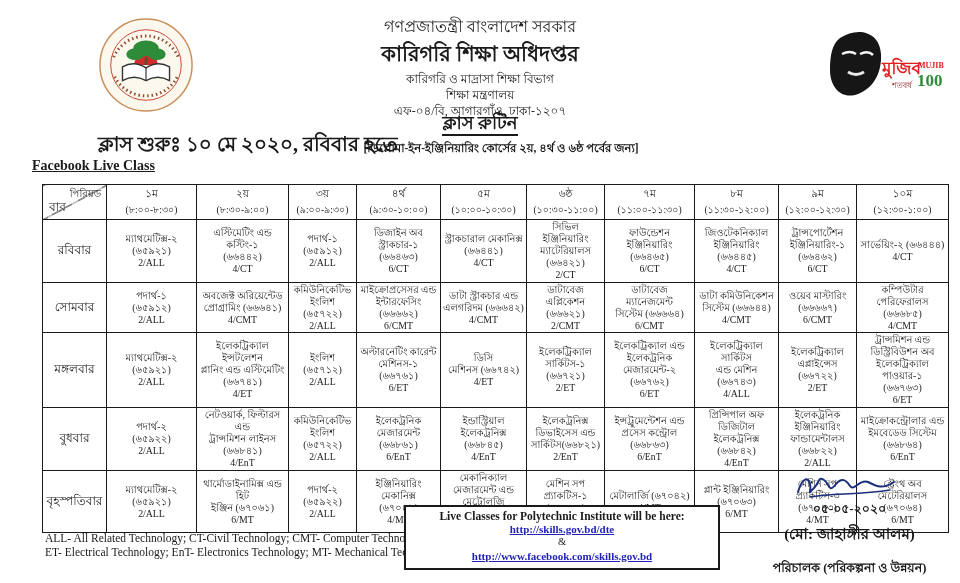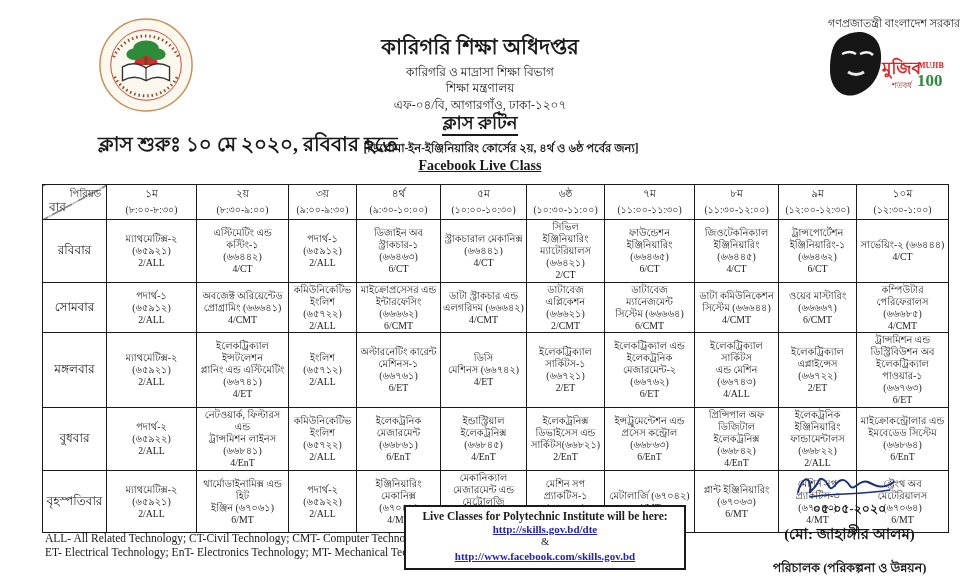--- a/index.html
+++ b/index.html
@@ -1,33 +1,33 @@
 <!DOCTYPE html>
 <html><head>
 <meta charset="utf-8">
 <style>
   * { margin:0; padding:0; box-sizing:border-box; }
   body { width:960px; height:583px; background:#fff; font-family:"Liberation Serif","DejaVu Sans",serif; color:#1a1a1a; overflow:hidden; }
   .page { position:relative; width:960px; height:583px; background:#fff; }
 
   
   .gov-header { position:absolute; left:0; right:0; top:16px; text-align:center; line-height:1.35; }
-  .gov-line1 { font-size:11px;text-align:right; }
+  .gov-line1 { font-size:16px; }
   .gov-line2 { font-size:21px; font-weight:bold; margin:2px 0 3px; }
   .gov-line3, .gov-line4, .gov-line5 { font-size:12px; }
 
   .logo-left { position:absolute; left:95px; top:16px; width:102px; height:98px; }
   .logo-right { position:absolute; right:10px; top:24px; width:132px; height:84px; }
 
   
   .routine-title { position:absolute; left:0; right:0; top:109px; text-align:center; font-size:18px; font-weight:bold; }
   .routine-title span { border-bottom:2px solid #1a1a1a; padding-bottom:1px; }
   .start-note { position:absolute; left:98px; top:129px; font-size:20px; font-weight:bold; }
   .course-note { position:absolute; left:0; right:0; top:140px; text-align:center; font-size:11.5px; font-weight:bold;padding-left:42px; }
-  .platform-note { position:absolute; left:0; right:0; top:158px; text-align:center; font-size:14px; font-weight:bold; }
+  .platform-note { position:absolute; left:0; right:0; top:158px; font-size:14px; font-weight:bold;padding-left:32px; }
   .platform-note span { text-decoration:underline; }
 
   
   table.routine { position:absolute; left:42px; top:184px; width:906px; border-collapse:collapse; table-layout:fixed; }
   table.routine th, table.routine td { border:1px solid #1a1a1a; text-align:center; vertical-align:middle; padding:1px 2px; }
   thead tr { height:34px;padding-left:44px; }
   tbody tr:nth-child(1){ height:44px; }
   tbody tr:nth-child(2){ height:48px; }
   tbody tr:nth-child(3){ height:56px; }
   tbody tr:nth-child(4){ height:58px; }
@@ -36,21 +36,21 @@
   .c-top { position:absolute; top:1px; right:5px; font-size:10px; font-weight:normal; }
   .c-bot { position:absolute; bottom:1px; left:6px; font-size:12px; font-weight:normal; }
   .period-label { font-size:10.5px; font-weight:normal; }
   .period-time { font-size:9.5px; font-weight:normal; }
   td.day { font-size:12px; }
   td.cls { font-size:9.8px; line-height:1.22; }
   td.cls div { white-space:pre-line; }
 
   
   .legend { position:absolute; left:45px; top:499px; font-size:11.5px; line-height:1.22;margin-top:32px; }
-  .live-box { position:absolute; left:404px; top:505px; width:282px; border:2px solid #1a1a1a; text-align:center; padding:3px 4px 5px; background:#fff; }
+  .live-box { position:absolute; left:404px; top:505px; width:316px; border:2px solid #1a1a1a; text-align:center; padding:3px 4px 5px; background:#fff; }
   .live-title { font-size:11.5px; font-weight:bold; }
   .live-box a { font-size:11px; font-weight:bold; text-decoration:underline; display:block; line-height:1.3; }
   .live-amp { font-size:10.5px; line-height:1.2; }
   .sign-block { position:absolute; right:8px; top:470px; width:205px; text-align:center; }
   .sign-svg { display:block; margin:0 auto -2px; }
   .sign-date { font-size:12.5px; font-weight:bold; }
   .sign-name { font-size:15px; font-weight:bold; margin-top:2px; }
   .sign-desig { font-size:12.5px; font-weight:bold; margin-top:12px; }
 </style>
 </head>

